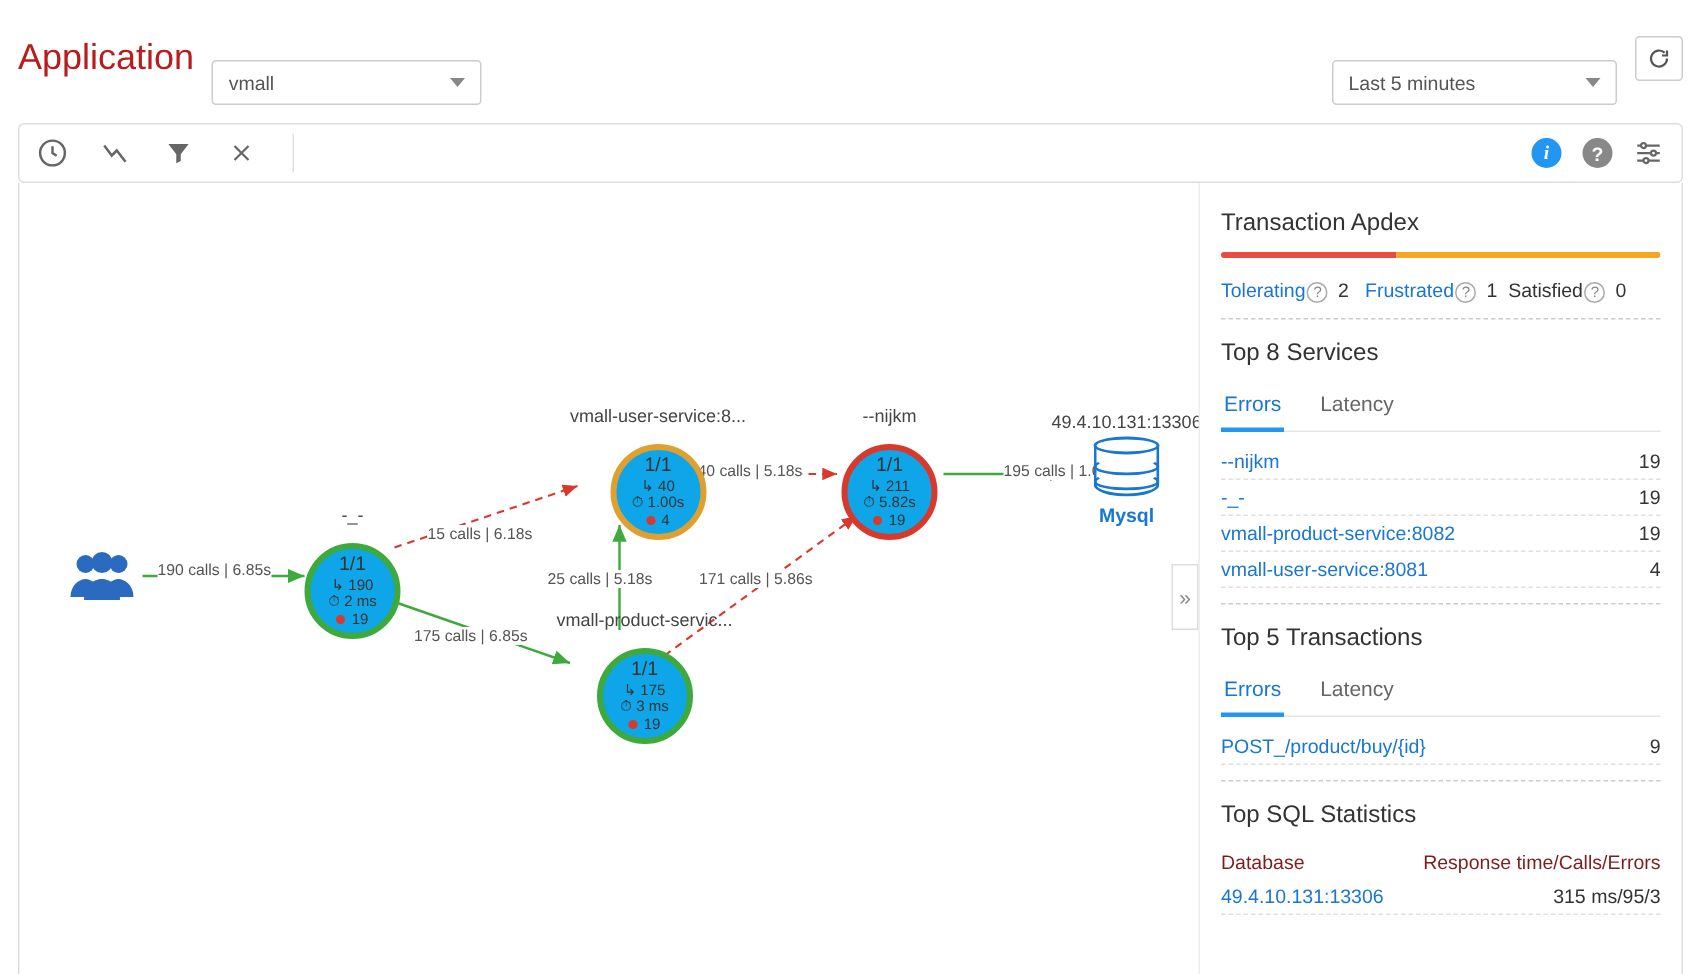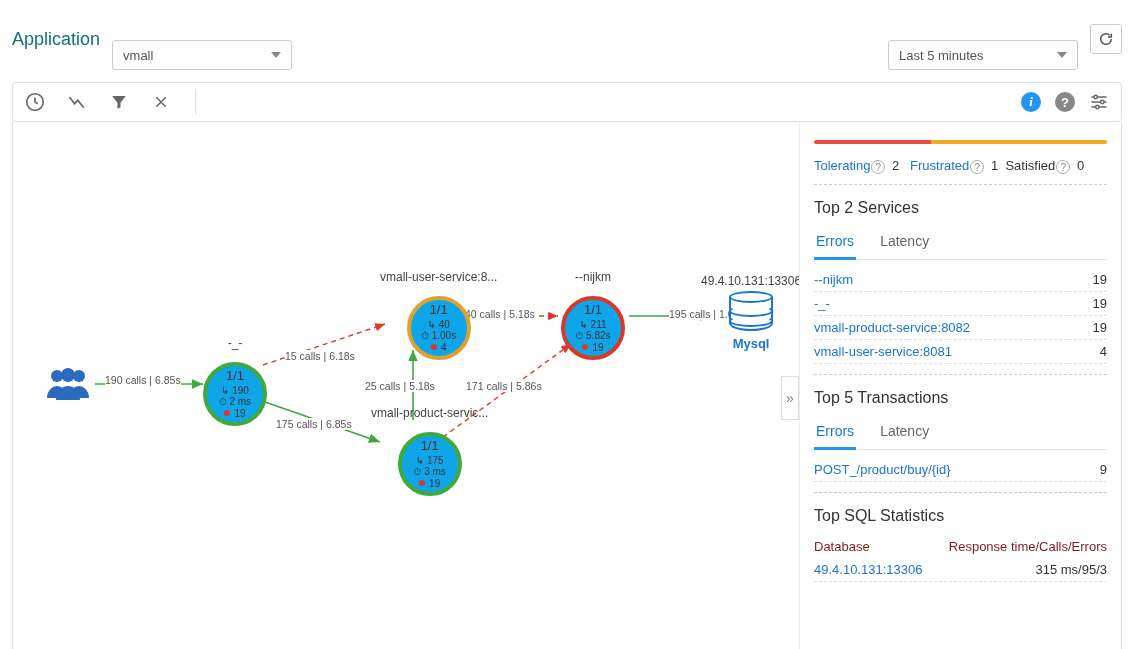--- a/index.html
+++ b/index.html
@@ -10,21 +10,21 @@
     color: #333;
     background: #fff;
     width: 1134px;
   }
   .top-bar {
     display: flex;
     align-items: center;
     padding: 8px 12px;
     gap: 12px;
   }
-  .app-label { font-size: 18px; color: #0f766e; text-align: center; }
+  .app-label { font-size: 24px; color: #b91c1c; text-align: center; }
   .select {
     display: flex;
     align-items: center;
     justify-content: space-between;
     border: 1px solid #ccc;
     border-radius: 3px;
     padding: 5px 10px;
     min-width: 180px;
     height: 30px;
     cursor: pointer;
@@ -372,35 +372,36 @@
     </div>
 
   </div>
 
   <div class="collapse-handle">
     <span>»</span>
   </div>
 
   <div class="side">
 
+    <h3>Transaction Apdex</h3>
     <div class="apdex-bar">
       <span style="background:#e74c3c; width:40%"></span>
       <span style="background:#f5a623; width:60%"></span>
     </div>
     <div class="apdex-legend">
       <span class="lk">Tolerating</span><span class="q">?</span>
       <span>2</span>&nbsp;&nbsp;
       <span class="lk">Frustrated</span><span class="q">?</span>
       <span>1</span>&nbsp;
       <span>Satisfied</span><span class="q">?</span>
       <span>0</span>
     </div>
     <div class="dash-sep"></div>
 
-    <h3>Top 2 Services</h3>
+    <h3>Top 8 Services</h3>
     <div class="tabs">
       <div class="tab active">Errors</div>
       <div class="tab">Latency</div>
     </div>
     <div class="row-list" id="svc-rows">
         <div class="row">
           <a href="#">--nijkm</a>
           <span>19</span>
         </div>
         <div class="row">

